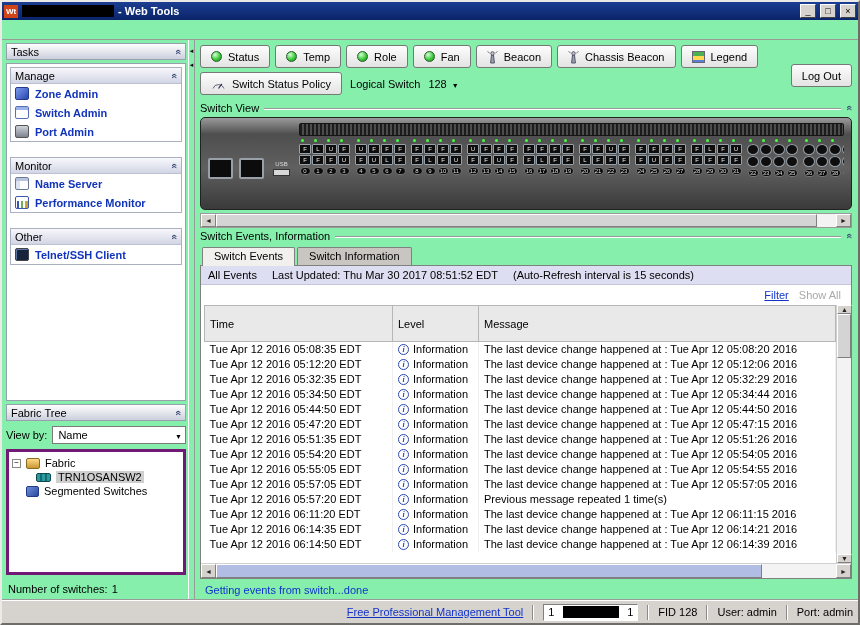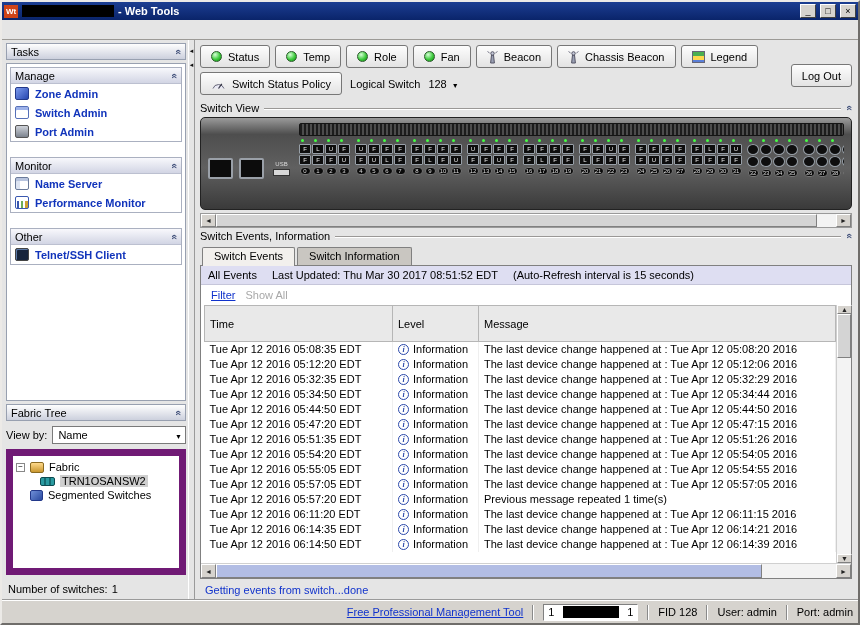--- a/index.html
+++ b/index.html
@@ -1,17 +1,17 @@
 <!DOCTYPE html>
 <html><head>
 <meta charset="utf-8">
 <style>
 *{box-sizing:border-box;margin:0;padding:0}
 html,body{width:860px;height:625px;overflow:hidden;font-family:"Liberation Sans",sans-serif;font-size:11px;color:#000;background:#d6d3ce}
-.window{width:860px;height:625px;display:flex;flex-direction:column;background:#e5e5e5;border:2px solid;border-color:#eceae7 #6f6d6a #6f6d6a #eceae7}
+.window{width:860px;height:625px;display:flex;flex-direction:column;background:#86efac;border:2px solid;border-color:#eceae7 #6f6d6a #6f6d6a #eceae7}
 
 .titlebar{height:18px;background:linear-gradient(180deg,#1c3e92,#0a246a);display:flex;align-items:center;gap:4px;padding:0 2px;flex:none}
 .app-icon{width:14px;height:13px;background:#d04418;color:#fff;font-size:8px;font-weight:bold;display:flex;align-items:center;justify-content:center;flex:none}
 .title-redact{width:92px;height:12px;background:#000;flex:none}
 .title-text{color:#fff;font-weight:bold;flex:1;white-space:nowrap}
 .winbtn{width:16px;height:14px;font-size:9px;line-height:1;background:#d6d3ce;border:1px solid;border-color:#fff #404040 #404040 #fff;display:flex;align-items:center;justify-content:center;padding:0;font-family:inherit}
 
 .menubar{height:20px;display:flex;align-items:center;padding:0 4px;gap:2px;border-bottom:1px solid #9c9a96;flex:none}
 .menu-item{padding:2px 7px;cursor:default}
 
@@ -32,21 +32,21 @@
 .performance-monitor-icon{background:#fff;border:1px solid #3a58b0;background-image:linear-gradient(90deg,#3a58b0 2px,transparent 2px,transparent 4px,#6fae56 4px,#6fae56 6px,transparent 6px,transparent 8px,#d0a030 8px,#d0a030 10px);background-size:12px 8px;background-repeat:no-repeat;background-position:1px 4px}
 .name-server-icon{background:#fff;border:1px solid #6a7a9a;box-shadow:inset 0 3px 0 #b8c4de,inset 4px 0 0 #dde4f2}
 .telnet-icon{background:#16243c;border:1px solid #444;box-shadow:inset 1px 1px 0 #5b79a8}
 .fabric-icon{background:linear-gradient(180deg,#ffd98a,#c9972f);border:1px solid #8a6a20;width:14px;height:11px}
 .switch-node-icon{background:repeating-linear-gradient(90deg,#2a9aa0 0 3px,#156a70 3px 5px);border:1px solid #0c4a50;width:15px;height:9px}
 .segmented-icon{background:linear-gradient(135deg,#6f8fd8,#2a4aa0);border:1px solid #22388a;width:13px;height:11px}
 .viewby{display:flex;align-items:center;gap:5px;padding:2px 0;flex:none}
 .combo{height:18px;background:#fff;border:1px solid #7a7a7a;display:inline-flex;align-items:center;justify-content:space-between;padding:0 3px 0 5px;gap:6px;cursor:default}
 .combo-arrow::before{content:"▼";font-size:7px}
 .viewby .combo{flex:1}
-.tree{height:126px;flex:none;background:#fff;border:7px solid #701a75;padding:4px 3px;overflow:hidden}
+.tree{height:126px;flex:none;background:#fff;border:3px solid #701a75;padding:4px 3px;overflow:hidden}
 .tree-node{display:flex;align-items:center;gap:5px;padding:1px 0;white-space:nowrap}
 .expander{width:9px;height:9px;border:1px solid #888;background:#fff;display:inline-flex;align-items:center;justify-content:center;font-size:8px;line-height:1;flex:none}
 .expander::before{content:"−"}
 .indent1{margin-left:24px}
 .indent2{margin-left:14px}
 .selected-label{background:#cfcfcf;padding:0 2px}
 .switch-count{padding:5px 2px 2px;flex:none;display:flex;gap:4px}
 
 .sash{width:7px;flex:none;display:flex;flex-direction:column;align-items:center;padding-top:3px;gap:2px;color:#111;border-left:1px solid #fff;border-right:1px solid #9a9a9a}
 .sash-arrow::before{content:"◄";font-size:6px;line-height:1}
@@ -90,21 +90,21 @@
 .hthumb{position:absolute;top:0;bottom:0;left:0;background:#d4d4d4;border:1px solid;border-color:#fff #808080 #808080 #fff}
 .switch-h .hthumb{width:97%}
 .table-h{margin:0;border:none;border-top:1px solid #d0d0d0}
 .table-h .hthumb{width:88%;background:#b2bde4}
 
 .tabs{display:flex;align-items:flex-end;padding:2px 4px 0;gap:2px;flex:none;height:21px}
 .tab{padding:2px 11px 3px;border:1px solid #808080;border-bottom:none;background:#c9c6c1;border-radius:2px 2px 0 0;cursor:default}
 .tab.active{background:#f2f0ed;position:relative;z-index:2;padding-bottom:4px;margin-bottom:-1px}
 .events-box{flex:1;border:1px solid #808080;background:#fff;margin:0 2px;display:flex;flex-direction:column;min-height:0;position:relative;z-index:1}
 .summary-bar{background:#dedef2;padding:3px 7px;display:flex;gap:15px;border-bottom:1px solid #c6c6da;flex:none;white-space:nowrap}
-.filter-row{display:flex;align-items:center;gap:10px;padding:4px 10px 3px;flex:none}
+.filter-row{display:flex;justify-content:flex-end;align-items:center;gap:10px;padding:4px 10px 3px;flex:none}
 .link{color:#1133cc;text-decoration:underline;cursor:pointer}
 .disabled{color:#a8a8a8}
 .table-zone{flex:1;display:flex;min-height:0;padding:1px 0 0 3px}
 .tbl-scroll{flex:1;overflow:hidden;min-width:0}
 table{border-collapse:collapse;table-layout:fixed;width:100%;font-size:11px}
 th{background:#e9e9e9;border:1px solid #b6b6b6;text-align:left;font-weight:normal;padding:2px 5px;height:36px;white-space:nowrap}
 td{padding:1px 5px;height:15px;border-right:1px solid #efefef;white-space:nowrap;overflow:hidden}
 .lvl{display:flex;align-items:center;gap:4px}
 .info-icon{width:11px;height:11px;flex:none;border-radius:50%;border:1px solid #2a48aa;color:#2a48aa;background:#fff;font-size:8px;font-weight:bold;font-style:italic;display:inline-flex;align-items:center;justify-content:center;font-family:"Liberation Serif",serif}
 .info-icon::before{content:"i"}

